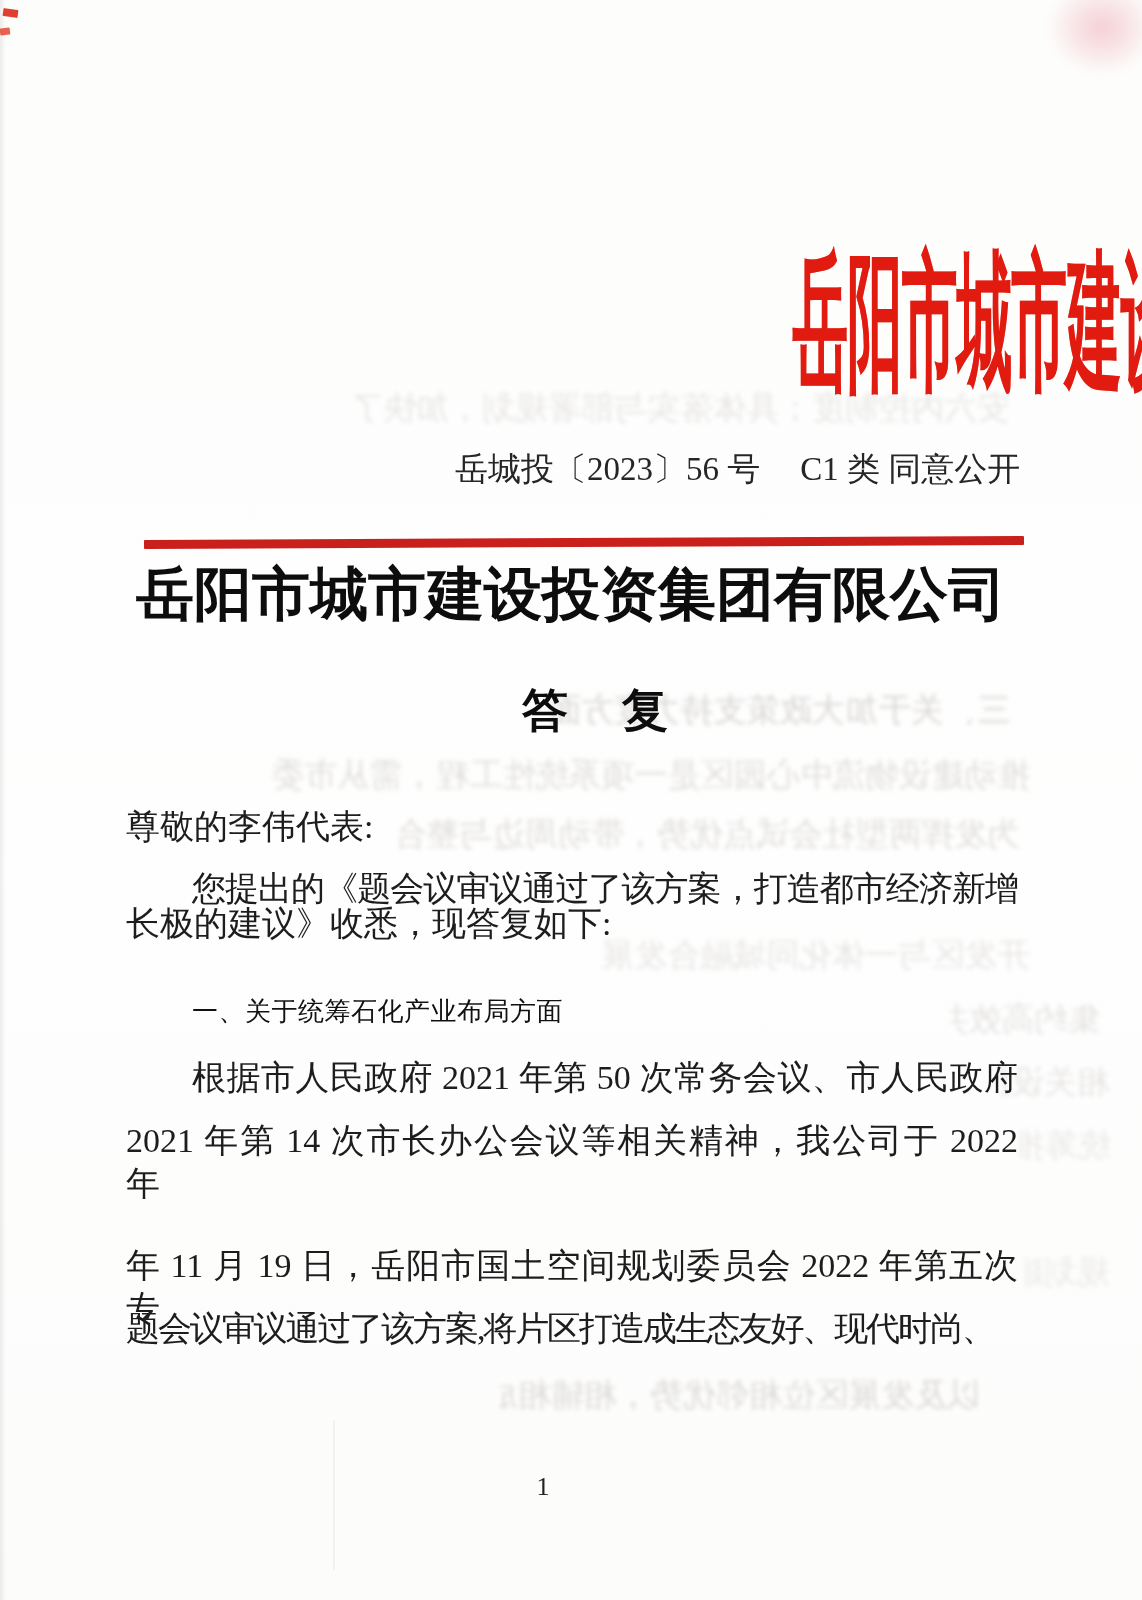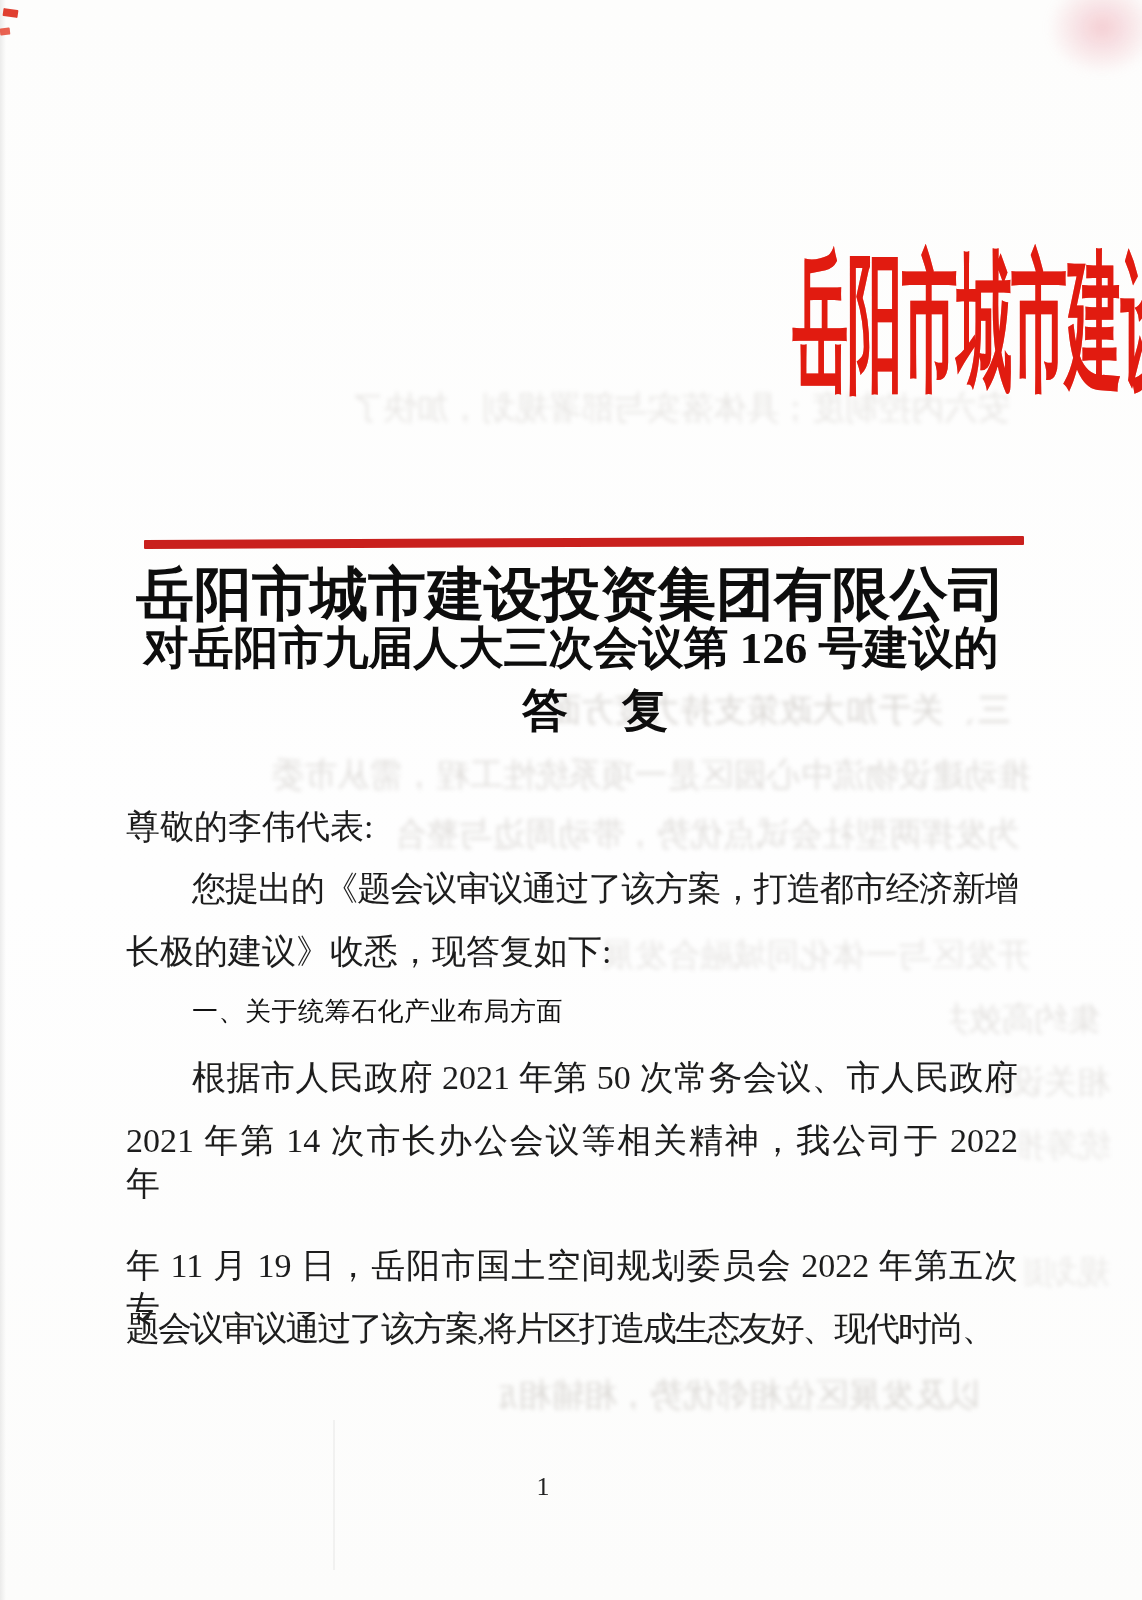--- a/index.html
+++ b/index.html
@@ -50,21 +50,21 @@
     font-size:34px;line-height:1.25;color:#1d1d1d;white-space:normal;
   }
   .indent{text-indent:66px;}
   .jfull{text-align:justify;text-align-last:justify;}
   .sq1{letter-spacing:-1px;white-space:nowrap;}
   .sq2{letter-spacing:-2.1px;white-space:nowrap;}
   .heading{
     font-family:"Liberation Sans","DejaVu Sans",sans-serif;
     font-weight:400;font-size:26px;color:#111;text-indent:66px;letter-spacing:0.5px;
   }
-  .b0{top:806px;}  .b1{top:868px;}  .b2{top:931px;}  .b3{top:995px;}
+  .b0{top:806px;}  .b1{top:868px;}  .b2{top:903px;}  .b3{top:995px;}
   .b4{top:1057px;} .b5{top:1120px;} .b6{top:1182px;} .b7{top:1245px;}
   .b8{top:1308px;} .b9{top:1371px;}
 
   
   .pagenum{
     position:absolute;top:1472px;left:0;width:100%;text-align:center;
     font-size:26px;color:#222;margin-left:-28px;
   }
 
   
@@ -112,25 +112,27 @@
   <div class="ghost g5">集约高效共享</div>
   <div class="ghost g6">相关设施</div>
   <div class="ghost g7">以及发展区位相邻优势，相辅相成</div>
   <div class="ghost g8">统筹推进</div>
   <div class="ghost g9">规划建设</div>
 
   <div class="banner-wrap">
     <span class="banner">岳阳市城市建设投资集团有限公司文件</span>
   </div>
 
+  <div class="docnum-row">
+    <span>岳城投〔2023〕56 号</span><span class="gap"></span><span>C1 类  同意公开</span>
+  </div>
 
   <div class="red-rule"></div>
 
   <div class="title-line title-1">岳阳市城市建设投资集团有限公司</div>
-  <div class="title-line title-2">对岳阳市九届人大三次会议第 126 号建议的</div>
   <div class="title-line title-3">答　复</div>
 
   <div class="bline b0">尊敬的李伟代表:</div>
   <div class="bline b1 indent jfull sq1">您提出的《题会议审议通过了该方案，打造都市经济新增</div>
   <div class="bline b2">长极的建议》收悉，现答复如下:</div>
   <div class="bline b3 heading">一、关于统筹石化产业布局方面</div>
   <div class="bline b4 indent jfull">根据市人民政府 2021 年第 50 次常务会议、市人民政府</div>
   <div class="bline b5 jfull">2021 年第 14 次市长办公会议等相关精神，我公司于 2022 年</div>
   <div class="bline b7 jfull">年 11 月 19 日，岳阳市国土空间规划委员会 2022 年第五次专</div>
   <div class="bline b8 sq2">题会议审议通过了该方案,将片区打造成生态友好、现代时尚、</div>

